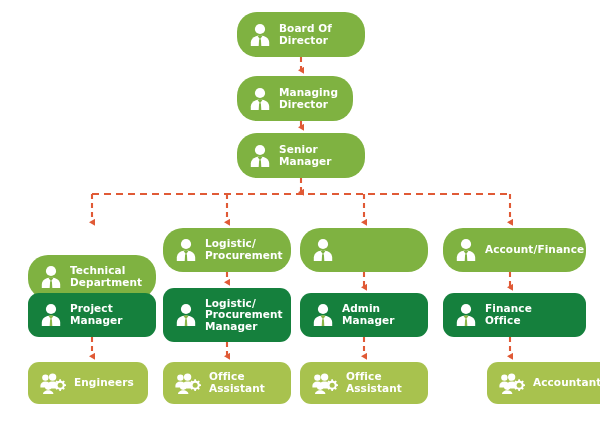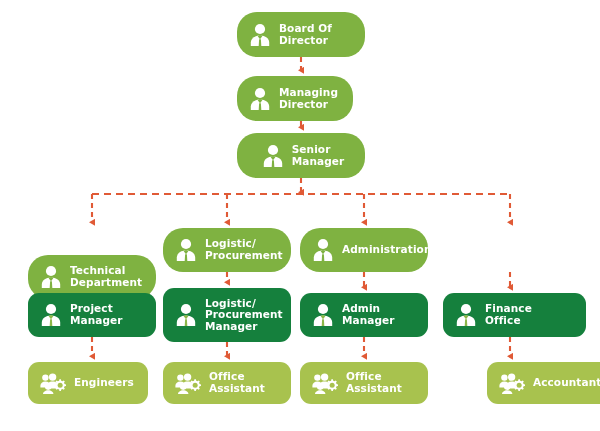--- a/index.html
+++ b/index.html
@@ -125,21 +125,21 @@
         <circle cx="11" cy="6" r="5.1" fill="#ffffff"></circle>
         <path d="M11 12.6 C5.6 12.6 1.8 15.6 1.8 19.6 L1.8 23 L20.2 23 L20.2 19.6 C20.2 15.6 16.4 12.6 11 12.6 Z" fill="#ffffff"></path>
         <path d="M8.6 12.9 L11 16.3 L13.4 12.9 L11 11.9 Z" fill="#7fb241"></path>
         <path d="M10.1 16.3 L11.9 16.3 L12.3 23 L9.7 23 Z" fill="#7fb241"></path>
       </svg>
     </span>
     <span class="node-label">Managing
 Director</span>
   </div>
 
-  <div class="node tone-dark" style="left: 237px; top: 133px; width: 128px; height: 45px; justify-content: center;">
+  <div class="node tone-dark" style="left: 237px; top: 133px; width: 128px; height: 45px;">
     <span class="node-icon">
       <svg width="22" height="24" viewBox="0 0 22 24" aria-hidden="true">
         <circle cx="11" cy="6" r="5.1" fill="#ffffff"></circle>
         <path d="M11 12.6 C5.6 12.6 1.8 15.6 1.8 19.6 L1.8 23 L20.2 23 L20.2 19.6 C20.2 15.6 16.4 12.6 11 12.6 Z" fill="#ffffff"></path>
         <path d="M8.6 12.9 L11 16.3 L13.4 12.9 L11 11.9 Z" fill="#7fb241"></path>
         <path d="M10.1 16.3 L11.9 16.3 L12.3 23 L9.7 23 Z" fill="#7fb241"></path>
       </svg>
     </span>
     <span class="node-label">Senior
 Manager</span>
@@ -173,23 +173,33 @@
 
   <div class="node tone-dark" style="left: 300px; top: 228px; width: 128px; height: 44px;">
     <span class="node-icon">
       <svg width="22" height="24" viewBox="0 0 22 24" aria-hidden="true">
         <circle cx="11" cy="6" r="5.1" fill="#ffffff"></circle>
         <path d="M11 12.6 C5.6 12.6 1.8 15.6 1.8 19.6 L1.8 23 L20.2 23 L20.2 19.6 C20.2 15.6 16.4 12.6 11 12.6 Z" fill="#ffffff"></path>
         <path d="M8.6 12.9 L11 16.3 L13.4 12.9 L11 11.9 Z" fill="#7fb241"></path>
         <path d="M10.1 16.3 L11.9 16.3 L12.3 23 L9.7 23 Z" fill="#7fb241"></path>
       </svg>
     </span>
-    <span class="node-label single">Administration</span>
-  </div>
-
+  </div>
+
+  <div class="node tone-dark" style="left: 443px; top: 228px; width: 143px; height: 44px;">
+    <span class="node-icon">
+      <svg width="22" height="24" viewBox="0 0 22 24" aria-hidden="true">
+        <circle cx="11" cy="6" r="5.1" fill="#ffffff"></circle>
+        <path d="M11 12.6 C5.6 12.6 1.8 15.6 1.8 19.6 L1.8 23 L20.2 23 L20.2 19.6 C20.2 15.6 16.4 12.6 11 12.6 Z" fill="#ffffff"></path>
+        <path d="M8.6 12.9 L11 16.3 L13.4 12.9 L11 11.9 Z" fill="#7fb241"></path>
+        <path d="M10.1 16.3 L11.9 16.3 L12.3 23 L9.7 23 Z" fill="#7fb241"></path>
+      </svg>
+    </span>
+    <span class="node-label single">Account/Finance</span>
+  </div>
 
   <div class="node tone-mid" style="left: 28px; top: 293px; width: 128px; height: 44px;">
     <span class="node-icon">
       <svg width="22" height="24" viewBox="0 0 22 24" aria-hidden="true">
         <circle cx="11" cy="6" r="5.1" fill="#ffffff"></circle>
         <path d="M11 12.6 C5.6 12.6 1.8 15.6 1.8 19.6 L1.8 23 L20.2 23 L20.2 19.6 C20.2 15.6 16.4 12.6 11 12.6 Z" fill="#ffffff"></path>
         <path d="M8.6 12.9 L11 16.3 L13.4 12.9 L11 11.9 Z" fill="#8cb748"></path>
         <path d="M10.1 16.3 L11.9 16.3 L12.3 23 L9.7 23 Z" fill="#8cb748"></path>
       </svg>
     </span>

